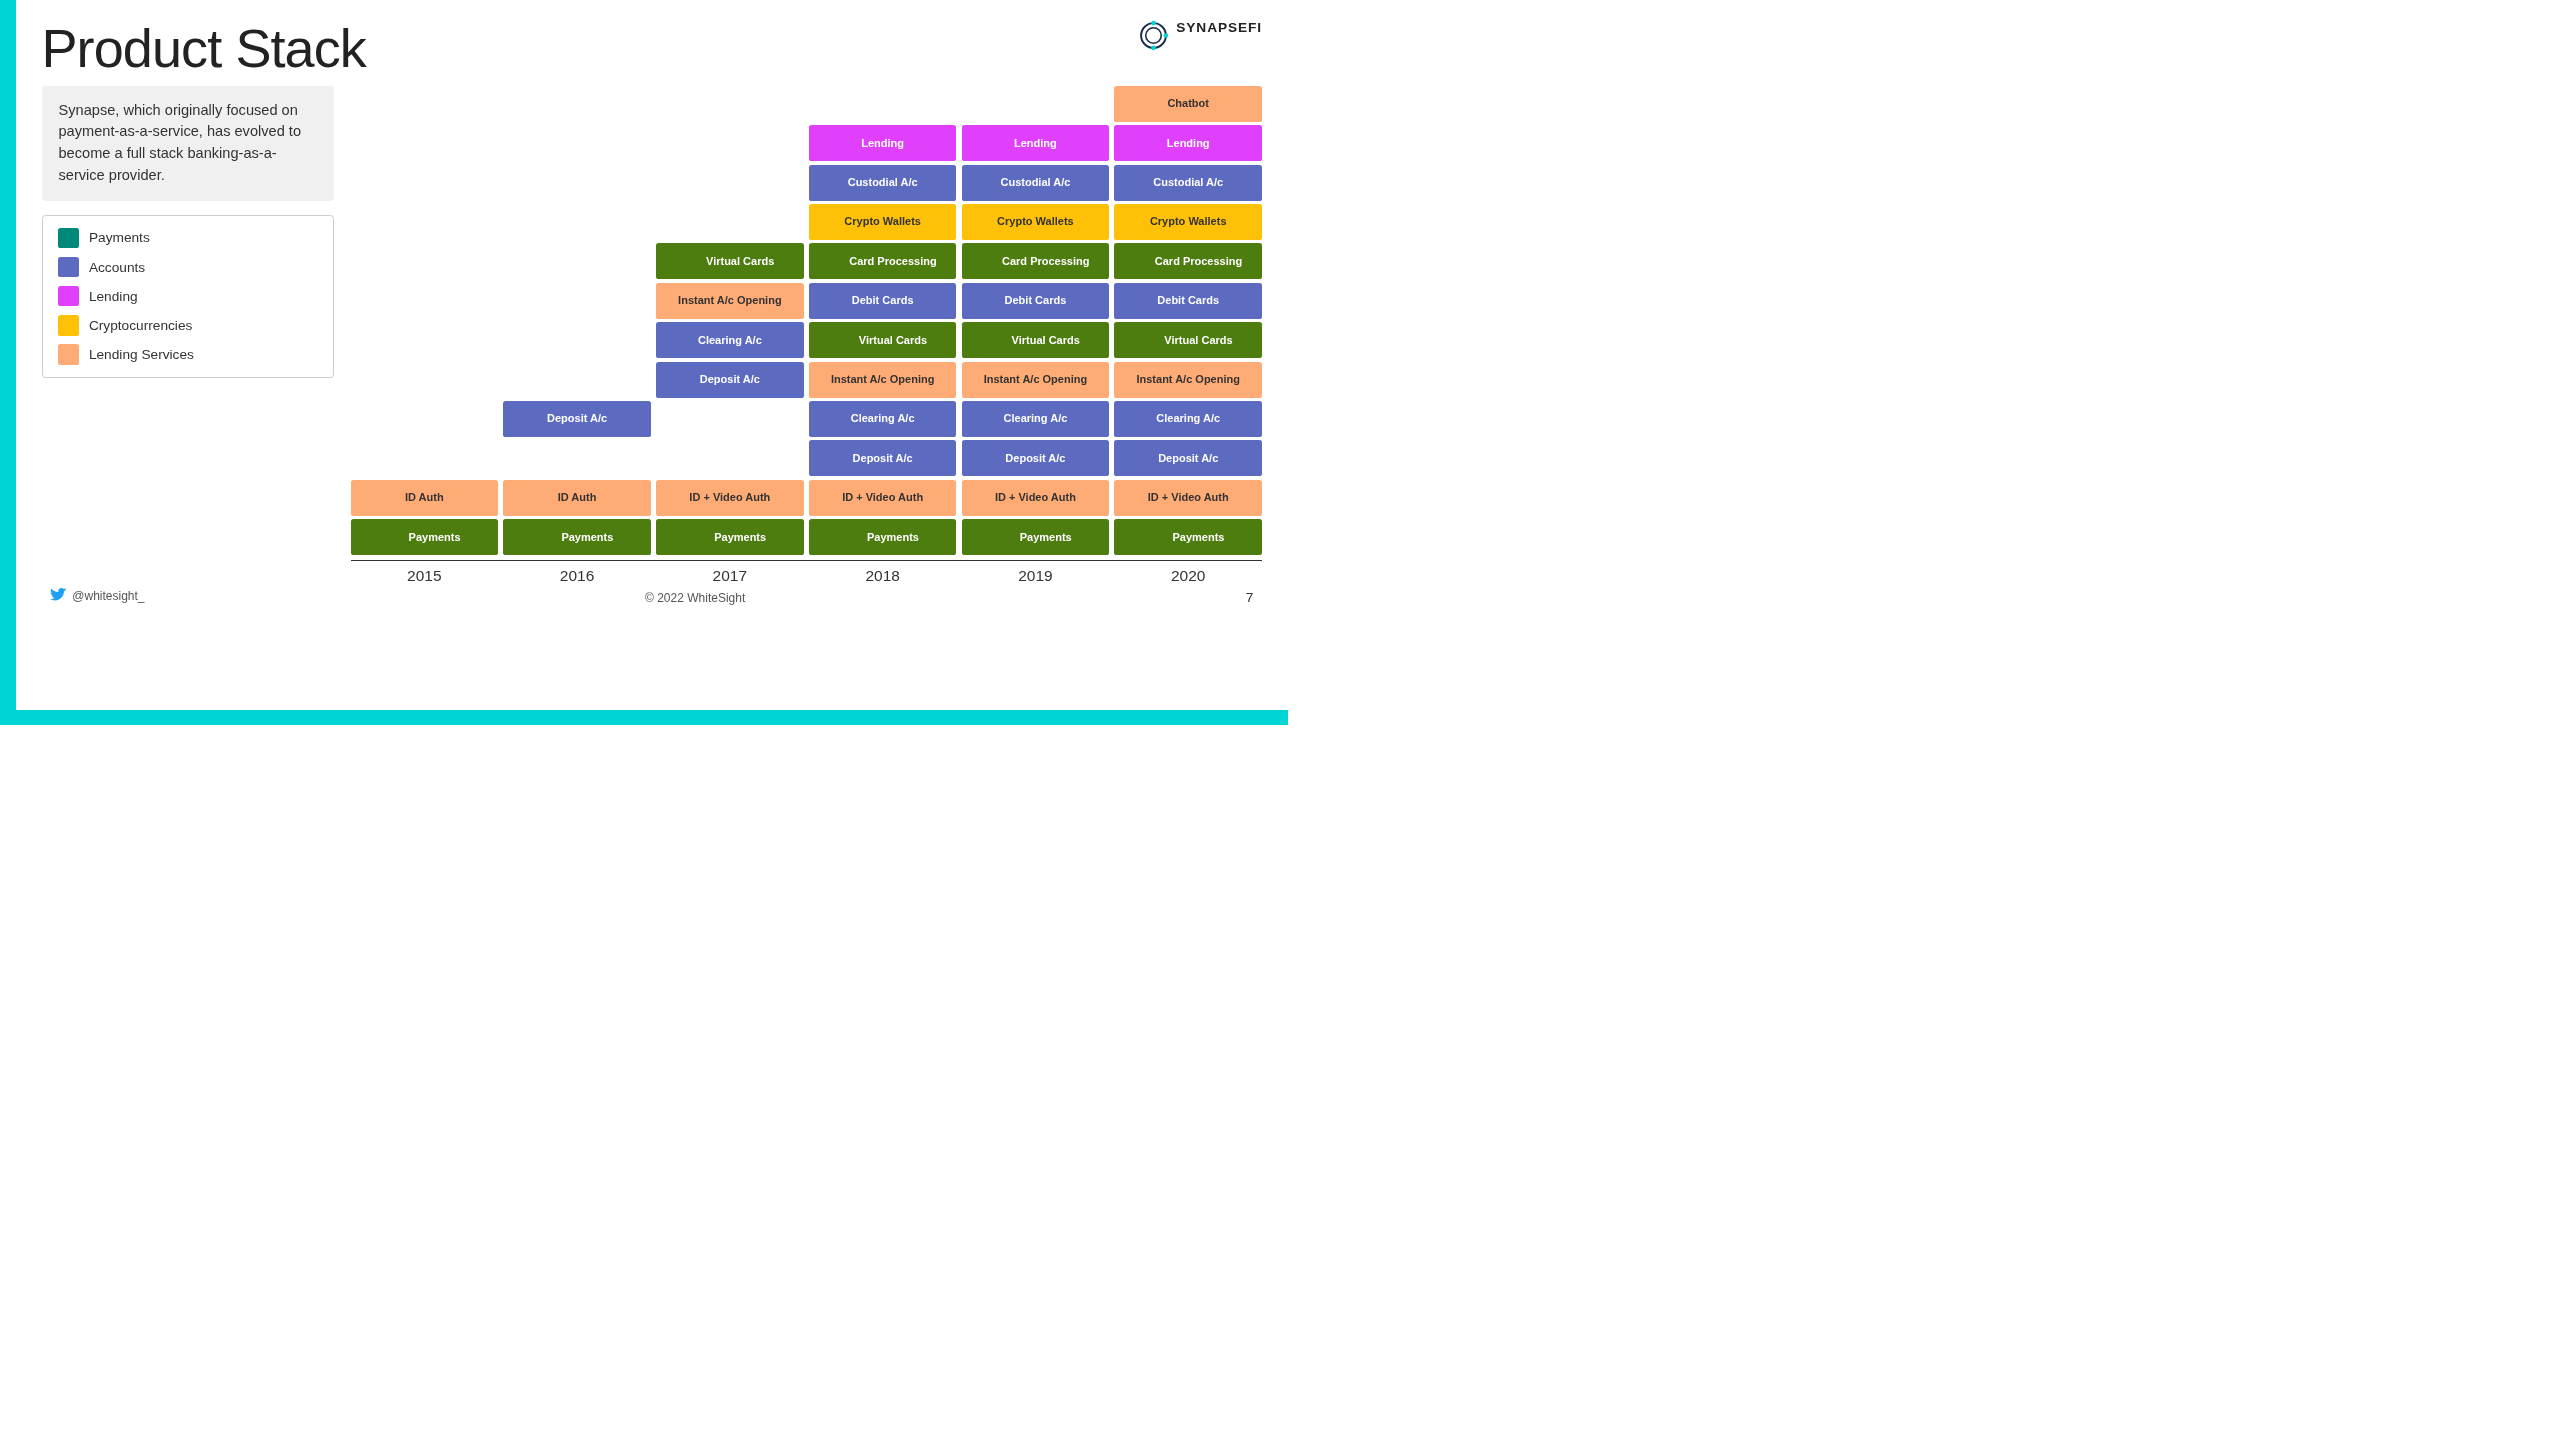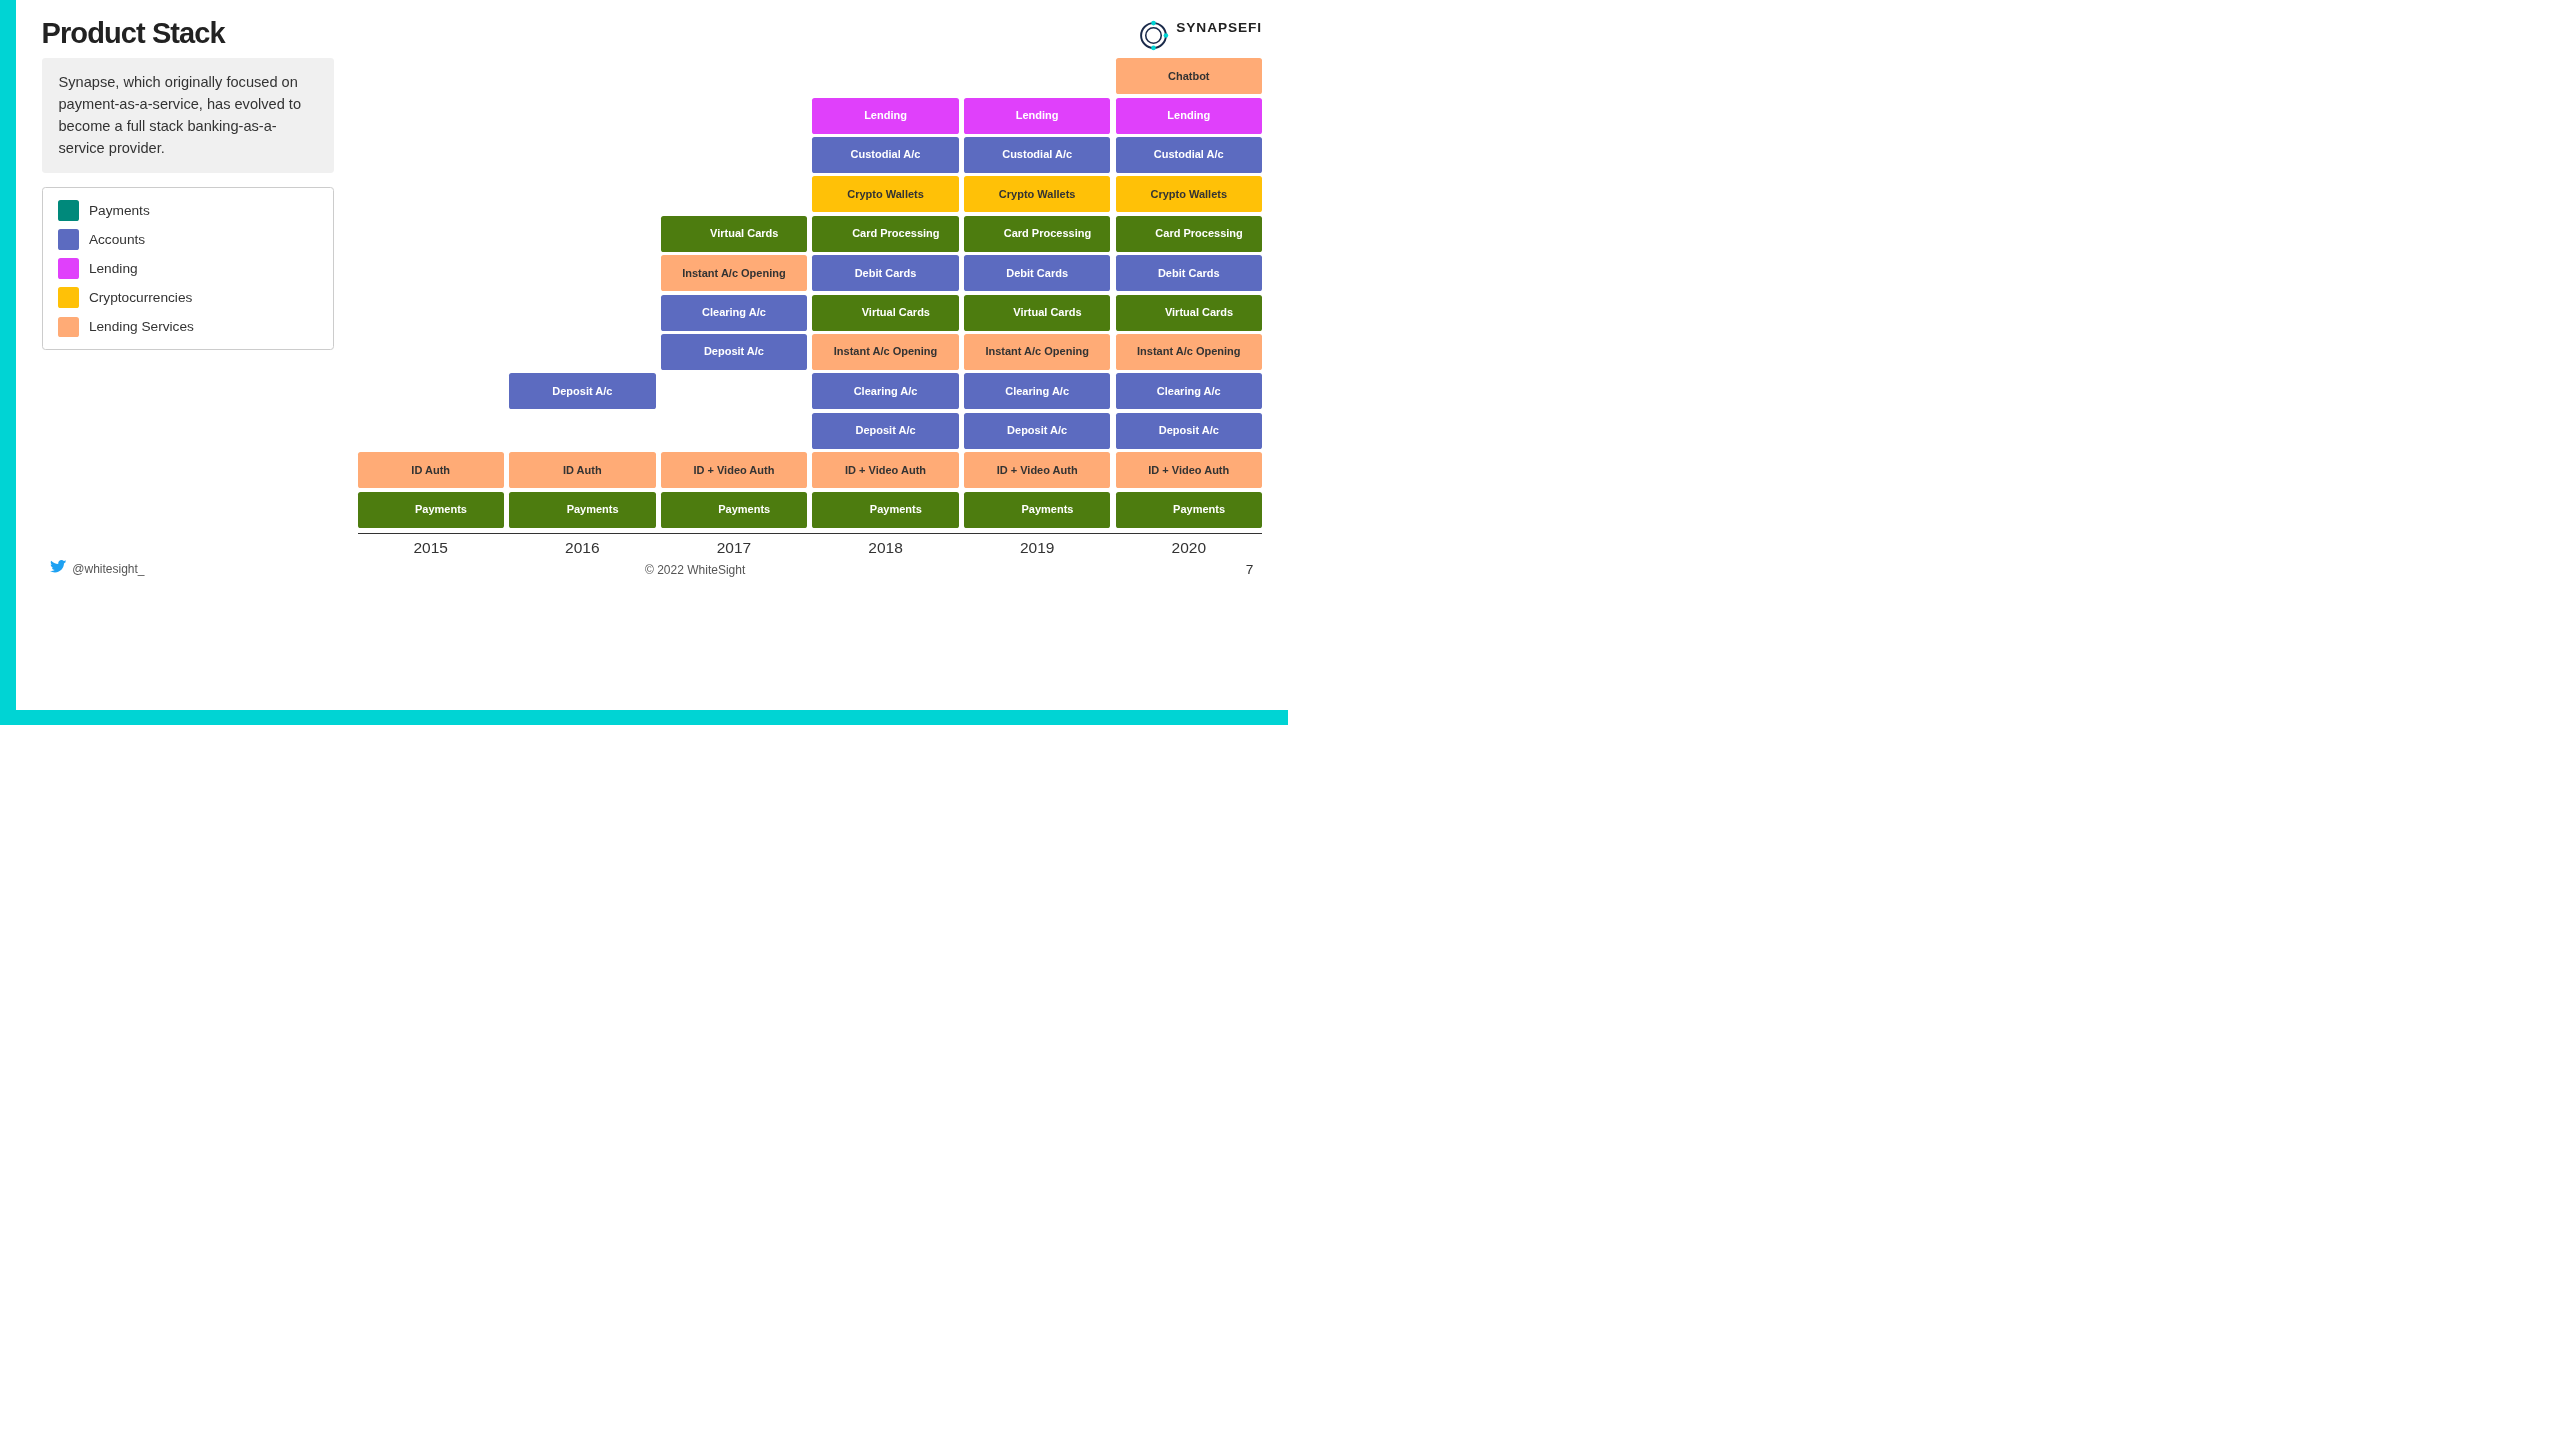--- a/index.html
+++ b/index.html
@@ -31,22 +31,22 @@
       padding: 17px 26px 8.6px 26px;
     }
     
     .header {
       display: flex;
       justify-content: space-between;
       align-items: flex-start;
       margin-bottom: 6.9px;
     }
     .page-title {
-      font-size: 29px;
-      font-weight: 700;
+      font-size: 54px;
+      font-weight: 400;
       color: #222;
       letter-spacing: -0.9px;
     }
     .logo-area {
       display: flex;
       align-items: flex-start;
       gap: 6.9px;
       margin-top: 3.4px;
     }
     .logo-circle {
@@ -55,21 +55,21 @@
     }
     .logo-text {
       font-size: 13.7px;
       font-weight: bold;
       letter-spacing: 0.9px;
       color: #222;
     }
     
     .content-row {
       display: flex;
-      gap: 24px;
+      gap: 17px;
       align-items: flex-start;
     }
     
     .left-panel {
       width: 292px;
       flex-shrink: 0;
     }
     .description-box {
       background: #f0f0f0;
       border-radius: 3.4px;

